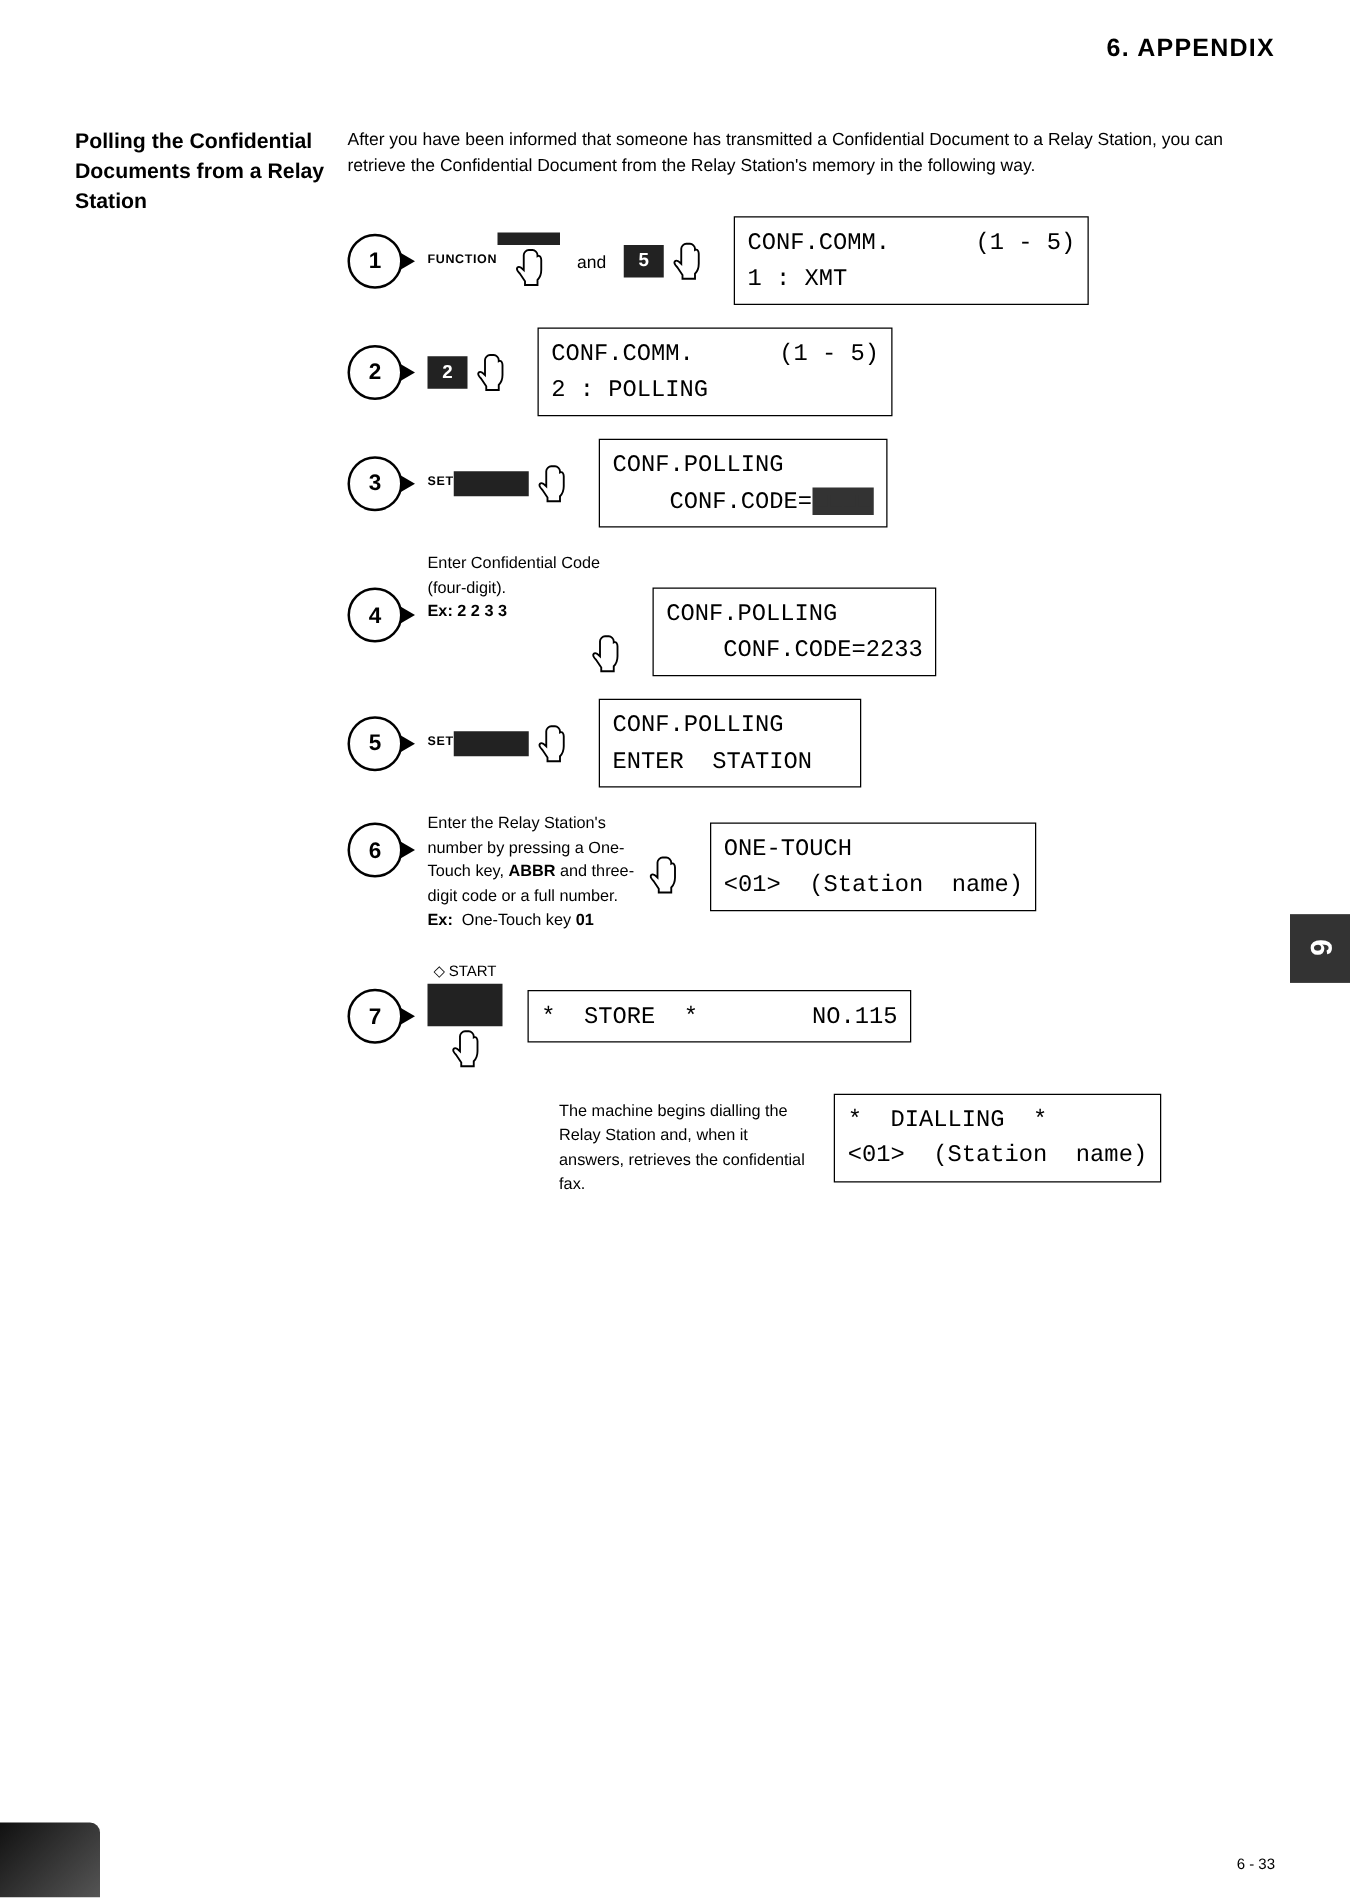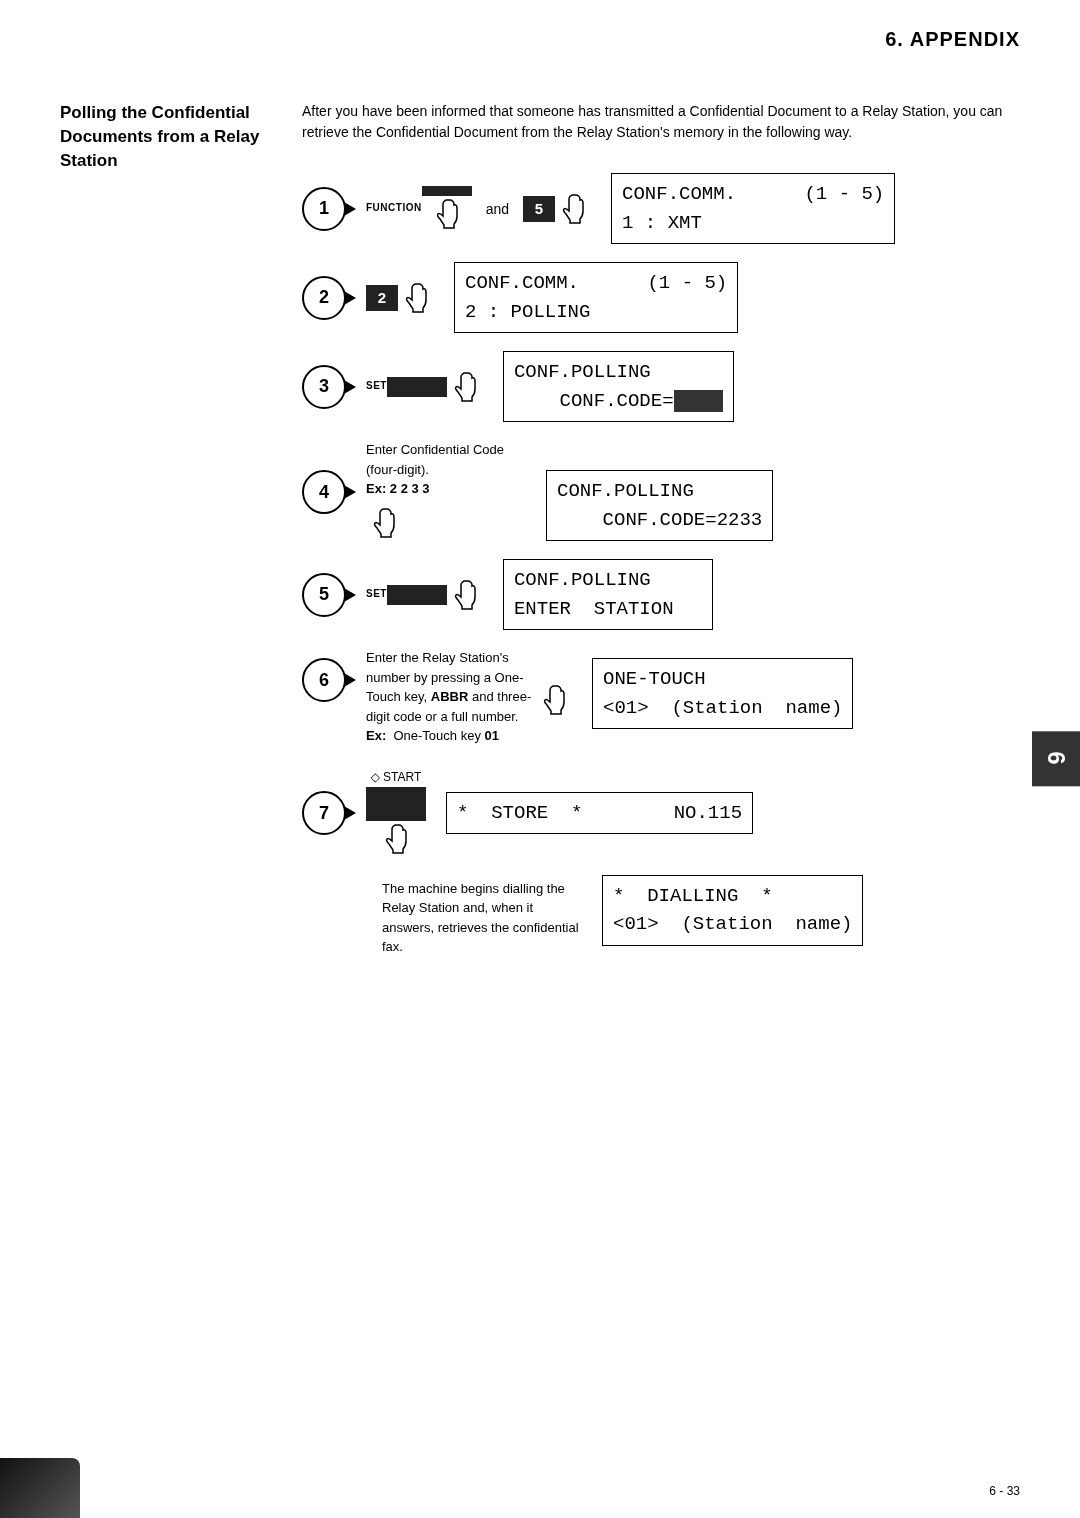--- a/index.html
+++ b/index.html
@@ -17,21 +17,21 @@
       padding: 28px 60px 0 4px;
       font-size: 20px;
       font-weight: bold;
       letter-spacing: 1px;
     }
 
     .main-content {
       display: flex;
       flex-direction: row;
       padding: 50px 62px 40px 60px;
-      gap: 42px;
+      gap: 18px;
     }
 
     .left-section {
       width: 200px;
       flex-shrink: 0;
     }
 
     .section-title {
       font-weight: bold;
       font-size: 17px;
@@ -312,21 +312,21 @@
         </div>
         <div class="step-screen">
           CONF.POLLING<br>&nbsp;&nbsp;&nbsp;&nbsp;CONF.CODE=<span style="background:#333;color:#333;padding:0 2px;">■■■■</span>
         </div>
       </div>
 
       <div class="step-row step-row-with-desc" style="align-items:flex-start;">
         <div class="badge-wrap" style="margin-top:30px;">
           <div class="step-badge">4</div>
         </div>
-        <div style="margin-left:20px;display:flex;flex-direction:column;align-items:flex-start;">
+        <div style="margin-left:20px;display:flex;flex-direction:column;align-items:flex-end;">
           <div class="step-desc" style="margin-left:0;max-width:160px;margin-bottom:6px;">
             Enter Confidential Code (four-digit).<br><strong>Ex:  2 2 3 3</strong>
           </div>
           <svg width="36" height="36" viewBox="0 0 36 36" style="display:block;">
             <path d="M18 4 C16 4 14 6 14 8 L14 20 C12 18 10 17 9 18 C8 19 9 21 11 23 L15 29 L15 32 L25 32 L25 28 C27 26 28 23 28 20 L28 12 C28 10 27 8 25 9 L25 8 C25 6 23 4 21 4 L18 4 Z" fill="none" stroke="#000" stroke-width="1.5"></path>
           </svg>
         </div>
         <div class="step-screen" style="margin-top:30px;">
           CONF.POLLING<br>&nbsp;&nbsp;&nbsp;&nbsp;CONF.CODE=2233
         </div>
@@ -381,21 +381,21 @@
             <svg width="36" height="36" viewBox="0 0 36 36" style="display:block; margin: 0 auto;">
               <path d="M18 4 C16 4 14 6 14 8 L14 20 C12 18 10 17 9 18 C8 19 9 21 11 23 L15 29 L15 32 L25 32 L25 28 C27 26 28 23 28 20 L28 12 C28 10 27 8 25 9 L25 8 C25 6 23 4 21 4 L18 4 Z" fill="none" stroke="#000" stroke-width="1.5"></path>
             </svg>
           </div>
         </div>
         <div class="step-screen">
           *&nbsp;&nbsp;STORE&nbsp;&nbsp;*&nbsp;&nbsp;&nbsp;&nbsp;&nbsp;&nbsp;&nbsp;&nbsp;NO.115
         </div>
       </div>
 
-      <div class="step-row step-row-with-desc" style="align-items:flex-start;margin-left:80px;">
+      <div class="step-row step-row-with-desc" style="align-items:flex-start;margin-left:80px;justify-content:center;">
         <div class="bottom-desc">
           The machine begins dialling the Relay Station and, when it answers, retrieves the confidential fax.
         </div>
         <div class="step-screen" style="margin-left:20px;">
           *&nbsp;&nbsp;DIALLING&nbsp;&nbsp;*<br>&lt;01&gt;&nbsp;&nbsp;(Station&nbsp;&nbsp;name)
         </div>
       </div>
 
     </div>
   </div>

